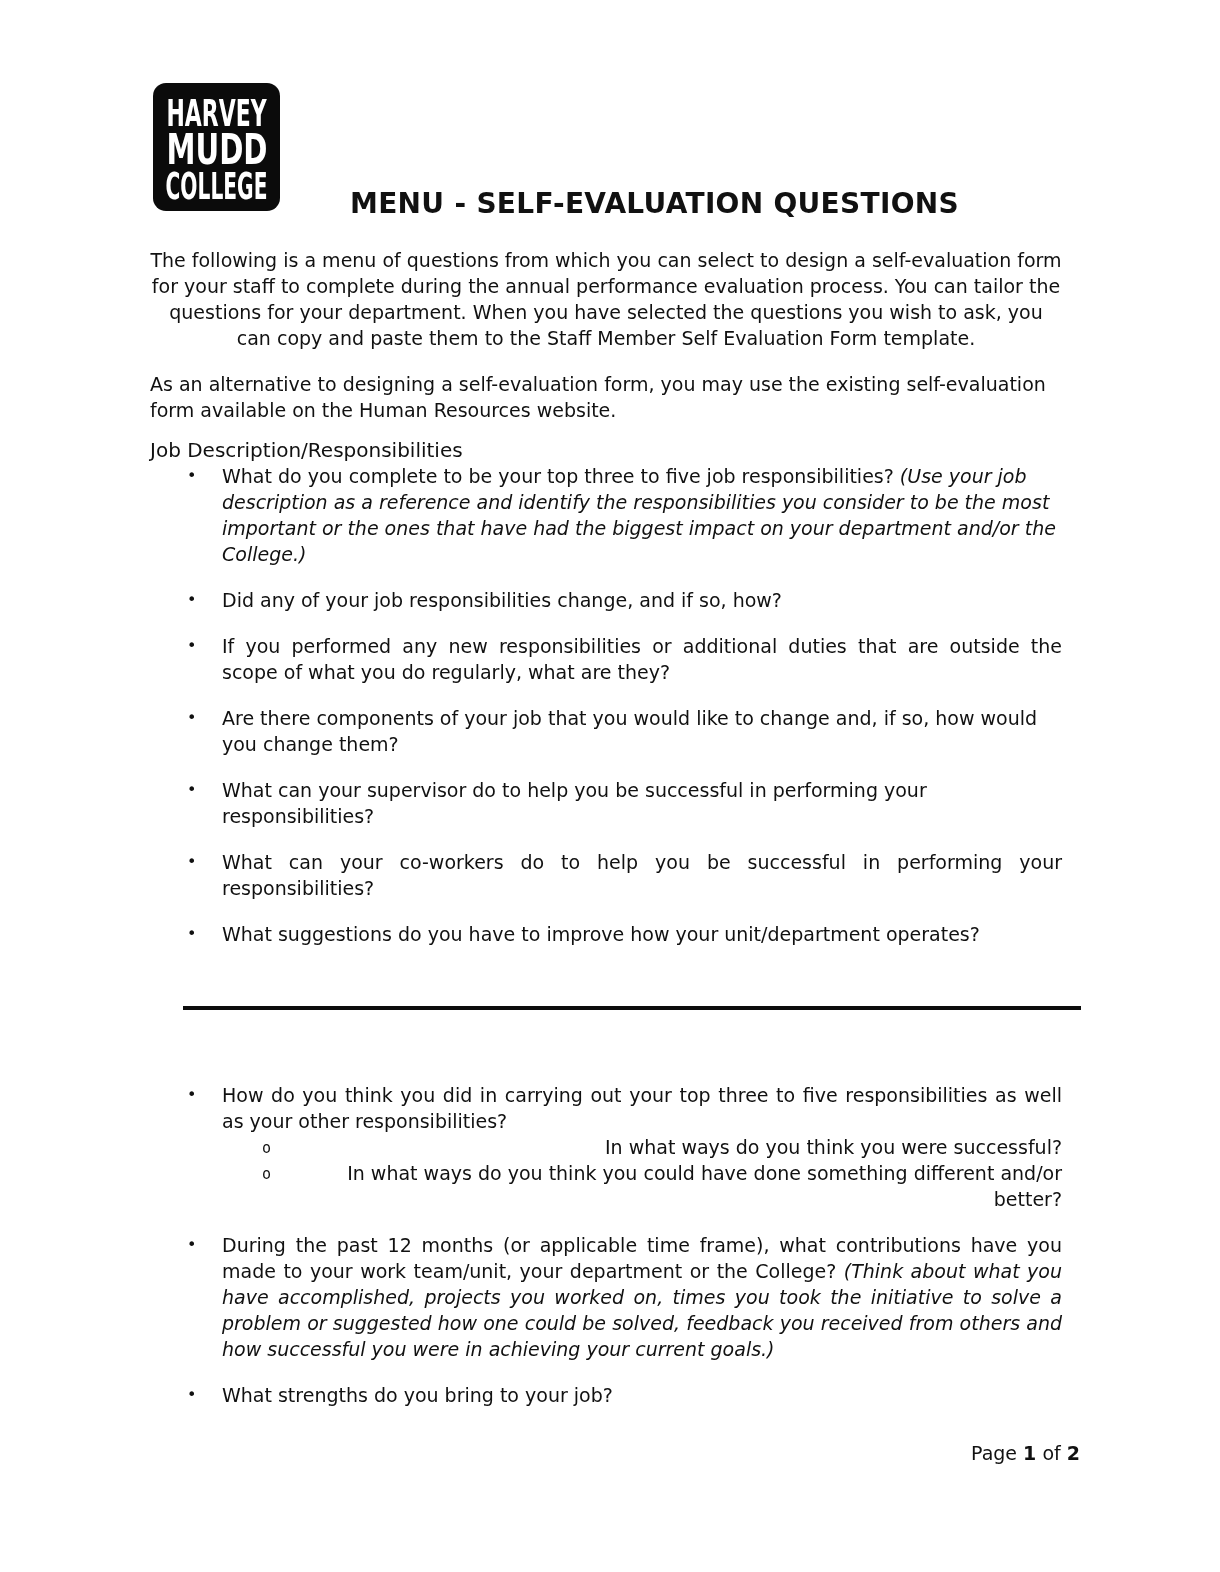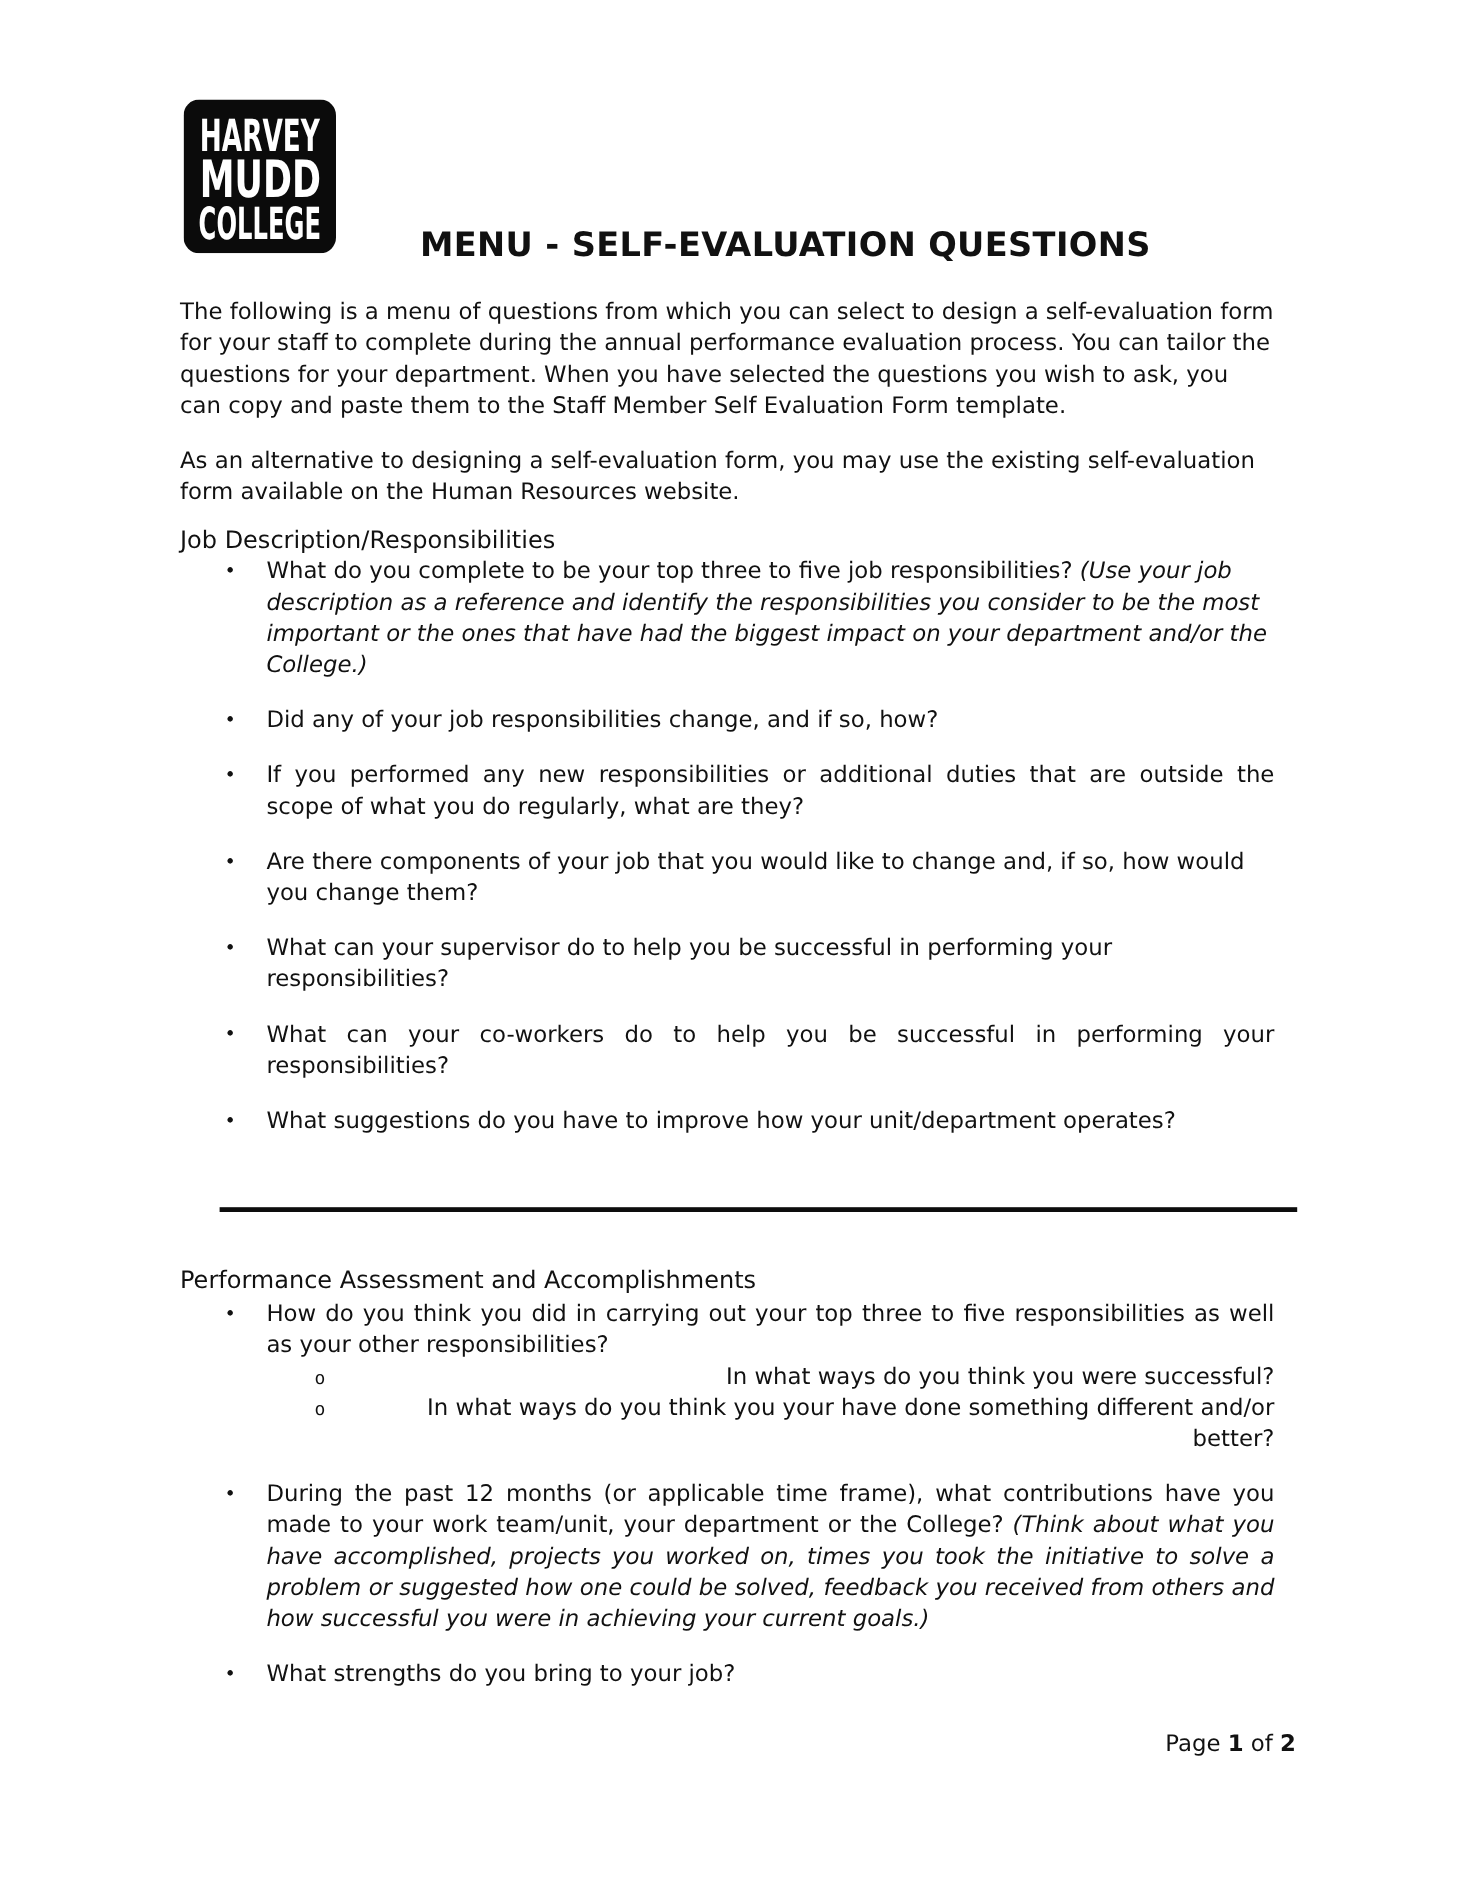--- a/index.html
+++ b/index.html
@@ -48,21 +48,21 @@
   }
 
   
   .block {
     position: absolute;
     left: 150px;
     width: 912px;
     font-size: 19px;
     line-height: 26px;
   }
-  .para-1 { top: 228px; }
+  .para-1 { top: 228px; text-align: center; }
   .para-2 { top: 352px; }
 
   .section-heading {
     position: absolute;
     left: 150px;
     width: 912px;
     font-size: 20px;
     line-height: 27px;
     font-weight: normal;
   }
@@ -171,28 +171,27 @@
     <li class="justify">
       <span>What can your co-workers do to help you be successful in performing your responsibilities?</span>
     </li>
     <li>
       <span>What suggestions do you have to improve how your unit/department operates?</span>
     </li>
   </ul>
 
   <div class="divider"></div>
 
-  <h2 class="section-heading heading-2">Performance Assessment and Accomplishments</h2>
 
   <ul class="bullets block bullet-list-2">
     <li class="justify">
       <span>How do you think you did in carrying out your top three to five responsibilities as well as your other responsibilities?</span>
       <ul class="sub">
         <li>In what ways do you think you were successful?</li>
-        <li>In what ways do you think you your have done something different and/or better?</li>
+        <li>In what ways do you think you could have done something different and/or better?</li>
       </ul>
     </li>
     <li class="justify">
       <span>During the past 12 months (or applicable time frame), what contributions have you made to your work team/unit, your department or the College? </span><em>(Think about what you have accomplished, projects you worked on, times you took the initiative to solve a problem or suggested how one could be solved, feedback you received from others and how successful you were in achieving your current goals.)</em>
     </li>
     <li>
       <span>What strengths do you bring to your job?</span>
     </li>
   </ul>
 

